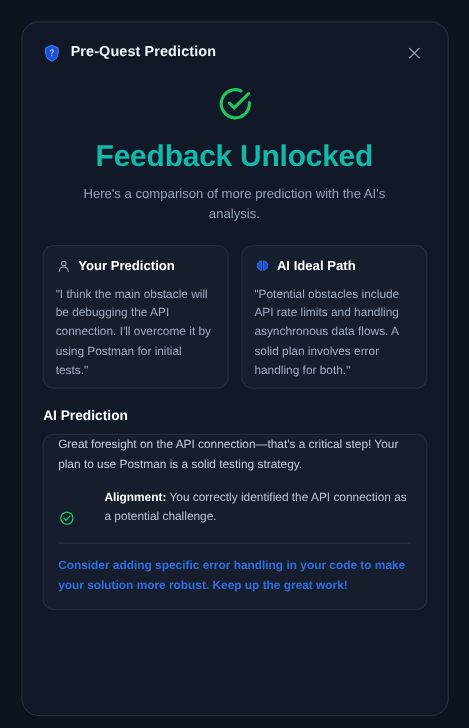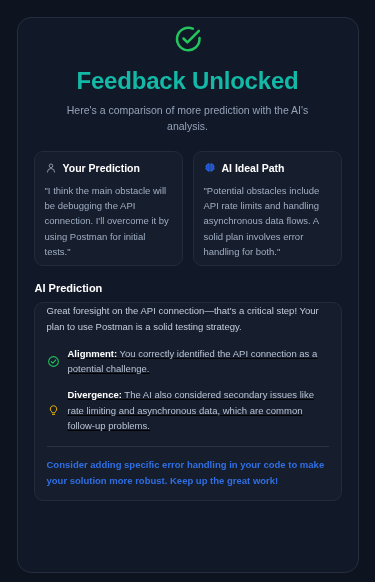--- a/index.html
+++ b/index.html
@@ -126,24 +126,23 @@
     border-radius: 9px;
     padding: 0 12px 11px;
   }
   .commentary-intro {
     font-size: 9.5px;
     line-height: 1.64;
     color: #c3cedd;
   }
   .point {
     display: flex;
-    gap: 8px;
+    gap: 24px;
     margin-top: 11px;
-    align-items: center;
-    text-decoration: underline;
+    align-items: flex-end;
   }
   .point-icon { width: 13px; height: 13px; flex: 0 0 13px; margin-top: 1px; }
   .point-icon svg { width: 13px; height: 13px; display: block; }
   .point-text {
     font-size: 9.5px;
     line-height: 1.62;
     color: #b9c4d4;
   }
   .point-text b { color: #ffffff; font-weight: bold; }
   .divider {
@@ -157,20 +156,33 @@
     color: #2f6fe4;
     font-weight: bold;
   }
 </style>
 </head>
 <body>
 
 <div class="screen">
   <div class="modal">
 
+    <div class="modal-header">
+      <svg class="shield-icon" viewBox="0 0 24 24" fill="none">
+        <path d="M12 2L4 5.5v6c0 5 3.4 9.3 8 10.5 4.6-1.2 8-5.5 8-10.5v-6L12 2z" fill="#1d4ed8" stroke="#3b82f6" stroke-width="1.4" stroke-linejoin="round"></path>
+        <path d="M10.4 9.4a1.7 1.7 0 1 1 2.4 1.6c-.6.3-.9.7-.9 1.3" stroke="#cbd5e1" stroke-width="1.3" stroke-linecap="round" fill="none"></path>
+        <circle cx="12" cy="15.2" r=".85" fill="#cbd5e1"></circle>
+      </svg>
+      <div class="header-title">Pre-Quest Prediction</div>
+      <button class="close-btn">
+        <svg viewBox="0 0 24 24" fill="none">
+          <path d="M5 5l14 14M19 5L5 19" stroke="currentColor" stroke-width="2" stroke-linecap="round"></path>
+        </svg>
+      </button>
+    </div>
 
     <div class="hero">
       <svg class="check-circle" viewBox="0 0 24 24" fill="none">
         <path d="M21.2 11.2V12a9 9 0 1 1-5.34-8.23" stroke="#22c55e" stroke-width="2" stroke-linecap="round" fill="none"></path>
         <path d="M8.4 11.6l3.1 3.1 9.2-9.2" stroke="#22c55e" stroke-width="2" stroke-linecap="round" stroke-linejoin="round" fill="none"></path>
       </svg>
       <div class="hero-title">Feedback Unlocked</div>
       <div class="hero-sub">Here's a comparison of more prediction with the AI's analysis.</div>
     </div>
 
@@ -209,30 +221,19 @@
           <svg viewBox="0 0 24 24" fill="none">
             <circle cx="12" cy="12" r="9" stroke="#22c55e" stroke-width="1.9"></circle>
             <path d="M7.8 12.2l2.9 2.9 5.6-6.1" stroke="#22c55e" stroke-width="1.9" stroke-linecap="round" stroke-linejoin="round" fill="none"></path>
           </svg>
         </span>
         <div class="point-text">
           <b>Alignment:</b><span> You correctly identified the API connection as a potential challenge.</span>
         </div>
       </div>
 
-      <div class="point">
-        <span class="point-icon">
-          <svg viewBox="0 0 24 24" fill="none">
-            <path d="M12 3.2a6 6 0 0 0-3.6 10.8c.5.4.8 1 .8 1.6v.6h5.6v-.6c0-.6.3-1.2.8-1.6A6 6 0 0 0 12 3.2z" stroke="#eab308" stroke-width="1.8" stroke-linejoin="round" fill="none"></path>
-            <path d="M10 19.2h4" stroke="#eab308" stroke-width="1.8" stroke-linecap="round"></path>
-          </svg>
-        </span>
-        <div class="point-text">
-          <b>Divergence:</b><span> The AI also considered secondary issues like rate limiting and asynchronous data, which are common follow-up problems.</span>
-        </div>
-      </div>
 
       <div class="divider"></div>
       <div class="suggestion">Consider adding specific error handling in your code to make your solution more robust. Keep up the great work!</div>
     </div>
 
   </div>
 </div>
 
 </body></html>

